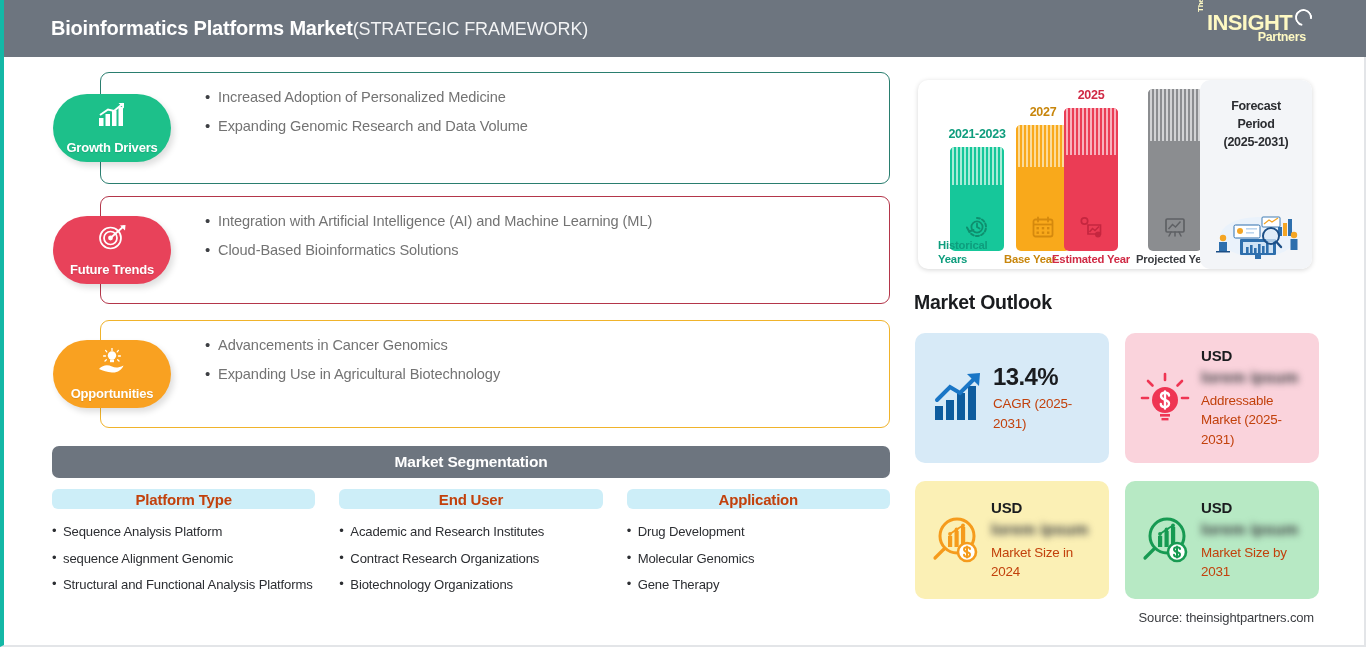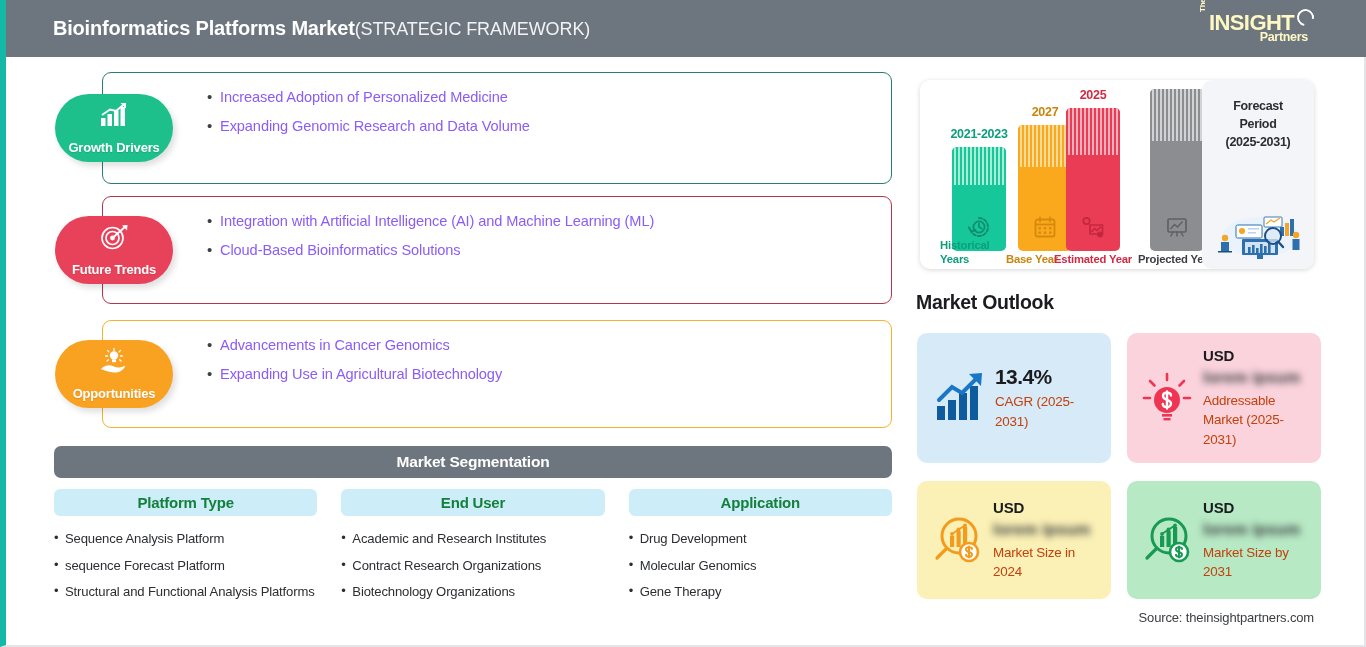--- a/index.html
+++ b/index.html
@@ -6,21 +6,21 @@
   html, body {
     width: 1366px; height: 647px;
     font-family: "Liberation Sans", sans-serif;
     background: #ffffff;
     overflow: hidden;
   }
   .canvas {
     position: relative;
     width: 1366px; height: 647px;
     background: #ffffff;
-    border-left: 6px solid #14b8a6;
+    border-left: 4px solid #14b8a6;
     border-right: 2px solid #e3e5e8;
     border-bottom: 2px solid #e3e5e8;
   }
 
   
   .header {
     position: absolute; left: 0; top: 0;
     width: 1362px; height: 57px;
     background: #6d757f;
     display: flex; align-items: center;
@@ -81,21 +81,21 @@
   .dc-growth    { top: 72px;  height: 112px; border: 1.4px solid #2a7e6f; }
   .dc-trends    { top: 196px; height: 108px; border: 1.4px solid #b4364a; }
   .dc-opps      { top: 320px; height: 108px; border: 1.4px solid #f0b32b; }
 
   .dc-list {
     padding: 16px 0 0 104px;
   }
   .dc-list li {
     list-style: none;
     font-size: 14.6px;
-    color: #8b5cf6;
+    color: #737373;
     margin-bottom: 13px;
     position: relative;
     padding-left: 13px;
     letter-spacing: -0.1px;
   }
   .dc-list li:before {
     content: "•";
     position: absolute; left: 0; top: -1px;
     font-size: 15px; color: #3e4044;
   }
@@ -136,25 +136,25 @@
     color: #ffffff; font-size: 15.5px; font-weight: bold;
     letter-spacing: -0.2px;
   }
   .seg-cols {
     position: absolute; left: 48px; top: 489px;
     width: 838px;
     display: flex; gap: 24px;
   }
   .seg-col { width: 264px; }
   .seg-col-title {
-    height: 27px;
+    height: 20px;
     background: #cdeef8;
     border-radius: 6px;
     display: flex; align-items: center; justify-content: center;
-    font-size: 15px; font-weight: bold; color: #15803d;
+    font-size: 15px; font-weight: bold; color: #c2410c;
     letter-spacing: -0.2px;
   }
   .seg-items { margin-top: 13px; }
   .seg-items li {
     list-style: none;
     font-size: 13.1px;
     color: #2c2e32;
     margin-bottom: 7px;
     position: relative;
     padding-left: 11px;
@@ -246,21 +246,21 @@
   .oc-addr  { left: 1121px;top: 333px;  width: 194px; height: 130px; background: #fad3dc; }
   .oc-2024  { left: 911px; top: 481px;  width: 194px; height: 118px; background: #fbf0b5; }
   .oc-2031  { left: 1121px;top: 481px;  width: 194px; height: 118px; background: #b7e9c4; }
 
   .oc-icon {
     width: 52px; height: 52px; flex: 0 0 52px;
     margin-left: 16px;
   }
   .oc-body { margin-left: 10px; padding-right: 12px; }
   .oc-big {
-    font-size: 21px; font-weight: bold; color: #1a1c1f;
+    font-size: 24px; font-weight: bold; color: #1a1c1f;
     letter-spacing: -0.6px;
   }
   .oc-sub {
     font-size: 13.4px; color: #c2410c; margin-top: 3px;
     line-height: 1.45; letter-spacing: -0.2px;
   }
   .oc-usd {
     font-size: 15px; font-weight: bold; color: #1a1c1f;
     letter-spacing: -0.2px;
   }
@@ -358,21 +358,21 @@
   </div>
 
   <div class="seg-header">
     <span>Market Segmentation</span>
   </div>
   <div class="seg-cols">
     <div class="seg-col">
       <div class="seg-col-title">Platform Type</div>
       <ul class="seg-items">
         <li>Sequence Analysis Platform</li>
-        <li>sequence Forecast Platform</li>
+        <li>sequence Alignment Genomic</li>
         <li>Structural and Functional Analysis Platforms</li>
       </ul>
     </div>
     <div class="seg-col">
       <div class="seg-col-title">End User</div>
       <ul class="seg-items">
         <li>Academic and Research Institutes</li>
         <li>Contract Research Organizations</li>
         <li>Biotechnology Organizations</li>
       </ul>

